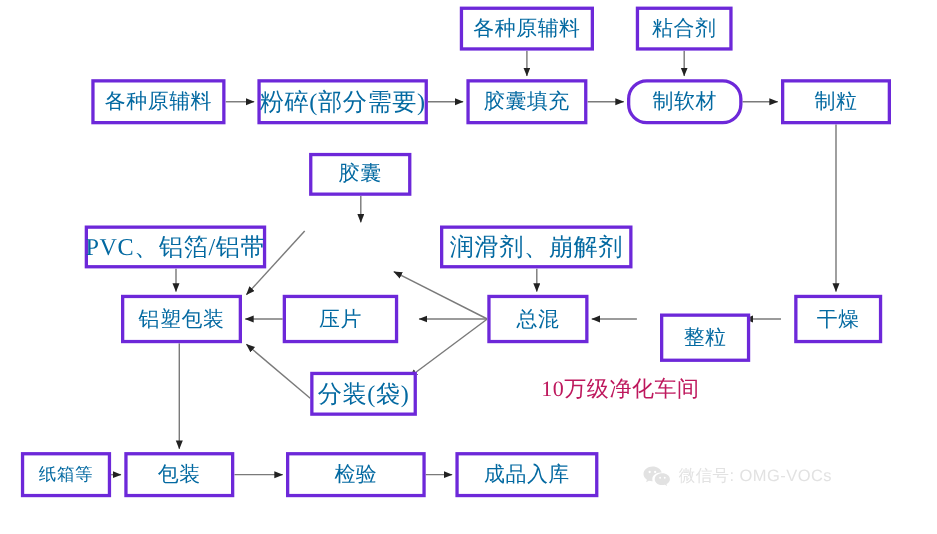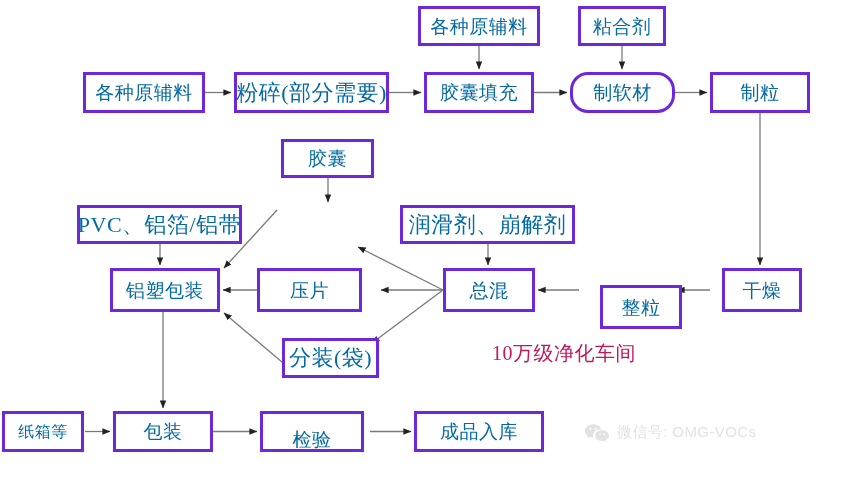--- a/index.html
+++ b/index.html
@@ -165,29 +165,29 @@
   </div>
 
   <div class="node" style="left:710px;top:268px;width:80px;height:44px;margin-left:12px;">
     <span>干燥</span>
   </div>
 
   <div class="node small" style="left:282px;top:338px;width:97px;height:40px;">
     <span>分装(袋)</span>
   </div>
 
-  <div class="node tiny" style="left:2px;top:411px;width:82px;height:41px;">
+  <div class="node tiny" style="left:19px;top:411px;width:82px;height:41px;">
     <span>纸箱等</span>
   </div>
 
   <div class="node" style="left:113px;top:411px;width:100px;height:41px;">
     <span>包装</span>
   </div>
 
-  <div class="node" style="left:260px;top:411px;width:104px;height:41px;align-items:flex-end;">
+  <div class="node" style="left:260px;top:411px;width:127px;height:41px;">
     <span>检验</span>
   </div>
 
   <div class="node" style="left:414px;top:411px;width:130px;height:41px;">
     <span>成品入库</span>
   </div>
 
   <div class="caption" style="left:492px;top:340px;">
     <span>10万级净化车间</span>
   </div>

